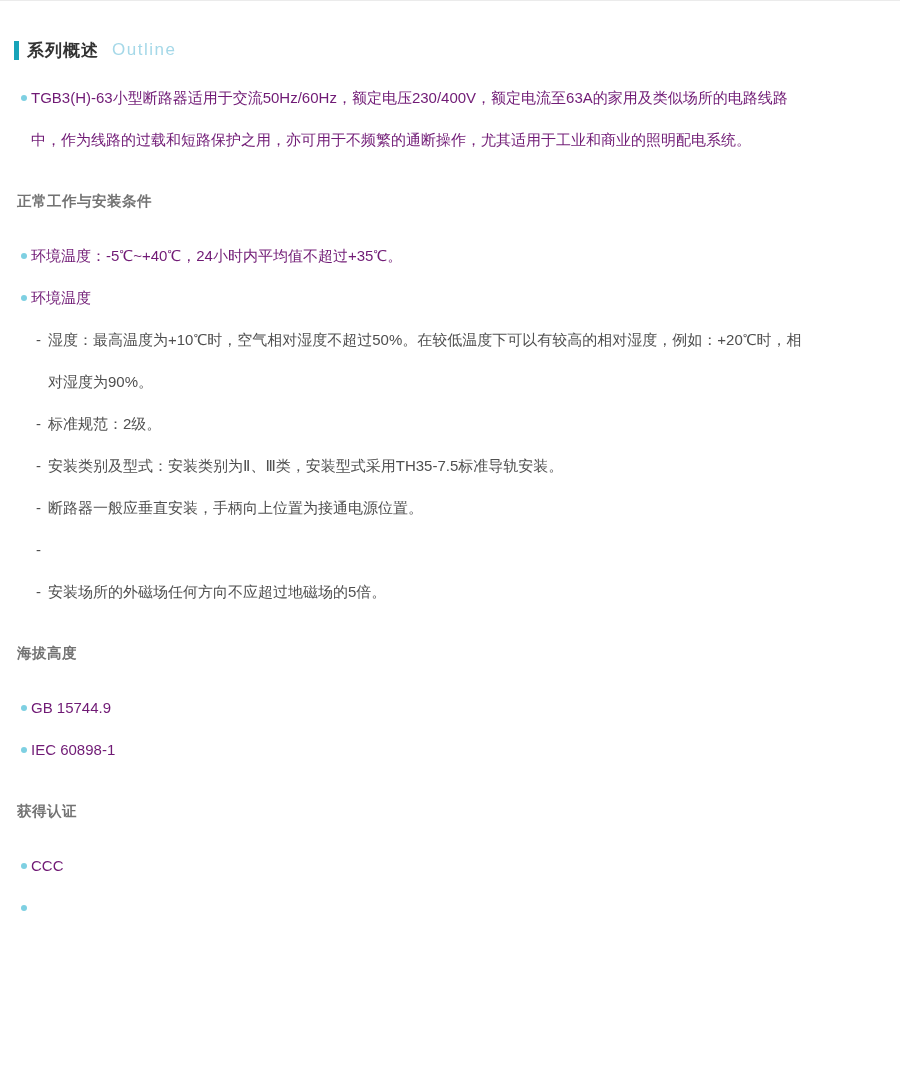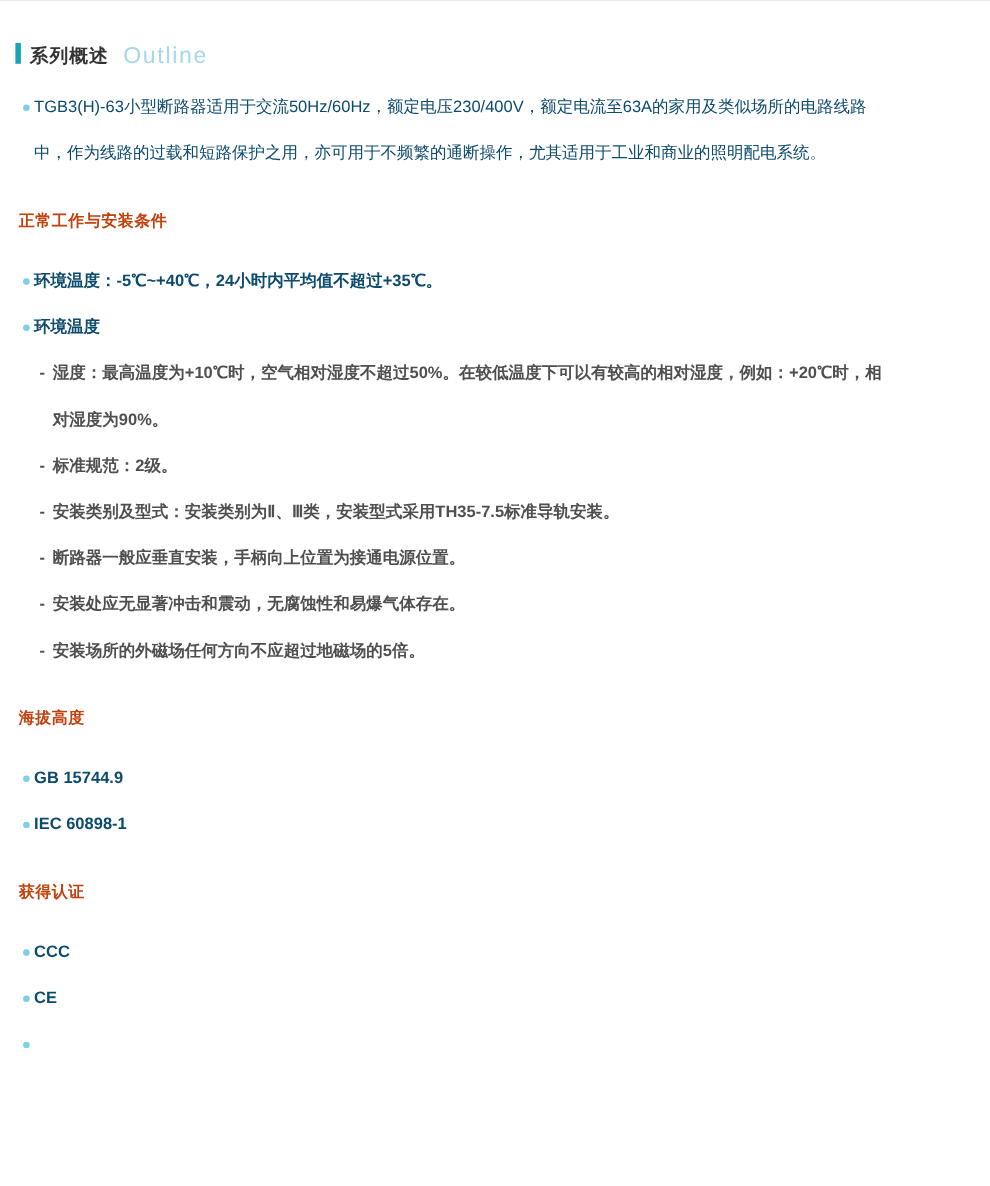--- a/index.html
+++ b/index.html
@@ -13,73 +13,73 @@
     width: 900px;
     min-height: 1078px;
     box-sizing: border-box;
     border-top: 1px solid #ebebeb;
     padding-bottom: 24px;
     overflow: hidden;
   }
   
   .title-row {
     display: flex;
-    align-items: flex-start;
+    align-items: center;
     margin: 38px 0 0 14px;
     height: 22px;
   }
   .title-bar {
     flex: none;
     width: 5px;
     height: 19px;
     background: #17a3b8;
     margin-right: 8px;
   }
   .title-cn {
     font-size: 17px;
     font-weight: 600;
     color: #333333;
     letter-spacing: 1px;
   }
   .title-en {
-    font-size: 21px;
+    font-size: 17px;
     color: #a5d8e8;
     margin-left: 13px;
     letter-spacing: 1.5px;
   }
   
   .bullet-item {
     display: flex;
     margin-left: 21px;
     padding-right: 88px;
     line-height: 42px;
     font-size: 15px;
-    color: #0c4a6e;
+    color: #701a75;
   }
   .dot {
     flex: none;
     width: 6px;
     height: 6px;
     border-radius: 50%;
     background: #7ed0e2;
     margin: 18px 4px 0 0;
   }
   .item-text { flex: 1; }
   .intro { margin-top: 16px; }
   
   .section-heading {
     margin: 30px 16px 0 17px;
     font-size: 14.5px;
     line-height: 20px;
     font-weight: 700;
-    color: #c2410c;
+    color: #737373;
     letter-spacing: 0.5px;
   }
   
-  .list { margin-top: 24px; font-weight: bold; }
+  .list { margin-top: 24px; }
   .sub-item {
     display: flex;
     margin-left: 36px;
     padding-right: 88px;
     line-height: 42px;
     font-size: 15px;
     color: #4f4f4f;
   }
   .dash {
     flex: none;
@@ -124,21 +124,20 @@
     <div class="sub-item">
       <span class="dash">-</span>
       <span class="item-text">安装类别及型式：安装类别为Ⅱ、Ⅲ类，安装型式采用TH35-7.5标准导轨安装。</span>
     </div>
     <div class="sub-item">
       <span class="dash">-</span>
       <span class="item-text">断路器一般应垂直安装，手柄向上位置为接通电源位置。</span>
     </div>
     <div class="sub-item">
       <span class="dash">-</span>
-      <span class="item-text">安装处应无显著冲击和震动，无腐蚀性和易爆气体存在。</span>
     </div>
     <div class="sub-item">
       <span class="dash">-</span>
       <span class="item-text">安装场所的外磁场任何方向不应超过地磁场的5倍。</span>
     </div>
   </div>
 
   <h3 class="section-heading">海拔高度</h3>
 
   <div class="list">
@@ -154,20 +153,16 @@
 
   <h3 class="section-heading">获得认证</h3>
 
   <div class="list">
     <div class="bullet-item">
       <span class="dot"></span>
       <span class="item-text">CCC</span>
     </div>
     <div class="bullet-item">
       <span class="dot"></span>
-      <span class="item-text">CE</span>
-    </div>
-    <div class="bullet-item">
-      <span class="dot"></span>
     </div>
   </div>
 
 </div>
 
 </body></html>

